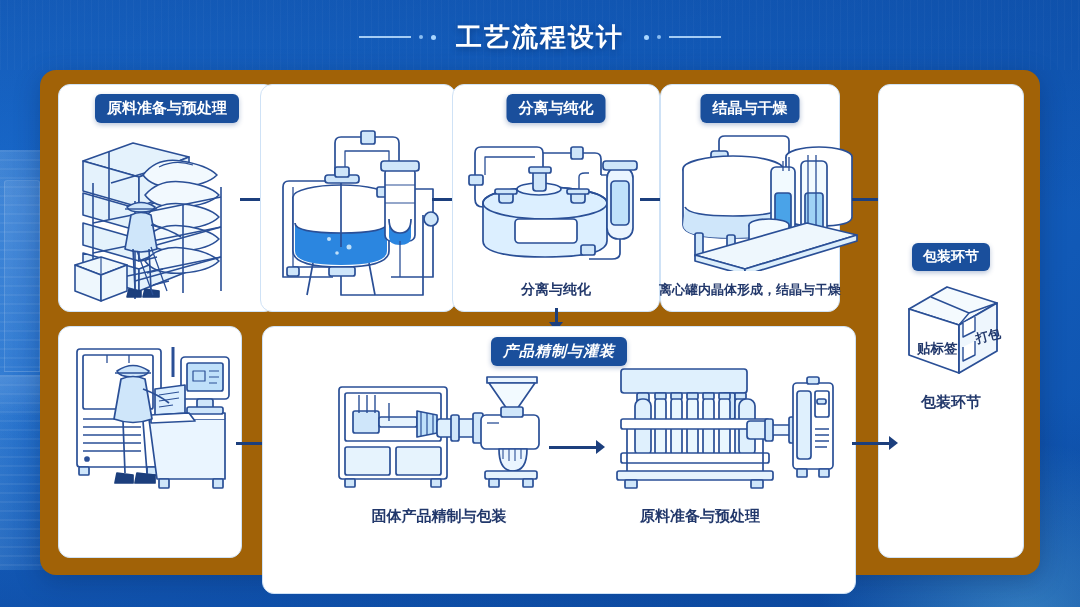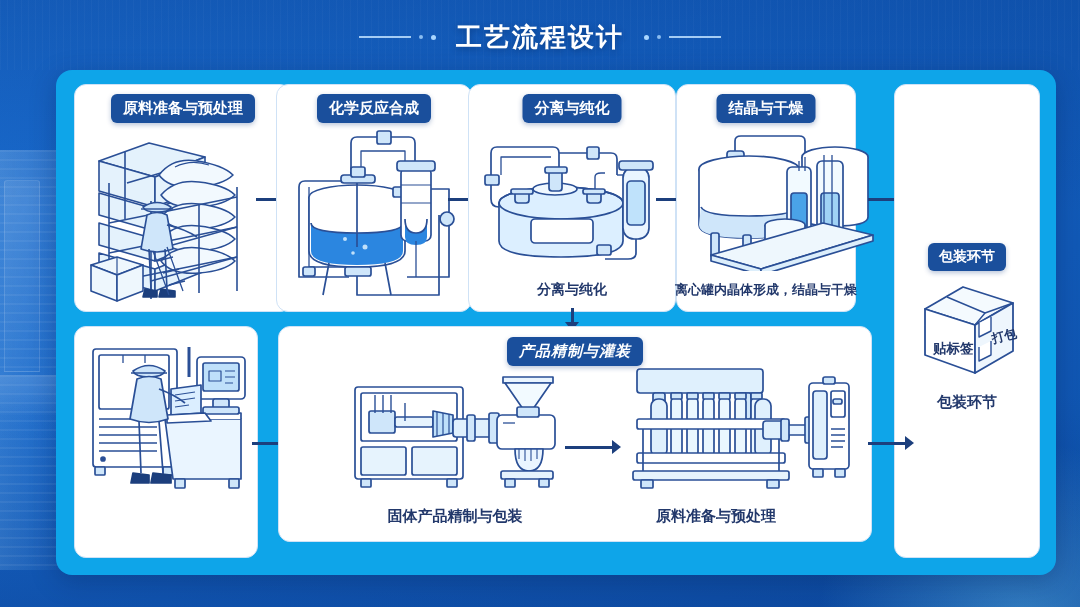--- a/index.html
+++ b/index.html
@@ -73,24 +73,23 @@
   .t-dot.sm{ width:4px; height:4px; opacity:.8; }
   #page-title{
     color:#ffffff; font-size:26px; font-weight:bold; letter-spacing:2px;
     text-shadow:0 2px 6px rgba(0,30,80,.45);
     white-space:nowrap;
   }
 
   
   #board{
     position:absolute; left:40px; top:70px; width:1000px; height:505px;
-    background:#0ea5e9; border-radius:16px;
+    background:#a16207; border-radius:16px;
     box-shadow:0 6px 26px rgba(0,25,70,.28);
     z-index:4;
-    margin-left:16px;
   }
 
   .card{
     position:absolute;
     border:1.5px solid #cfe2f6;
     border-radius:12px;
     background:#ffffff;
   }
   .chip{
     position:absolute; left:50%; transform:translateX(-50%);
@@ -209,21 +208,20 @@
       </g>
     </svg>
   </div>
 
   <div class="arrow" style="left:200px; top:122px; width:48px;">
     <span class="shaft" style="width:38px;"></span>
       <span class="head" style="left:37px;"></span>
   </div>
 
   <div class="card" style="left:220px; top:14px; width:196px; height:228px;">
-    <div class="chip lg" style="top:9px;">化学反应合成</div>
     <svg class="ill" style="left:12px; top:42px;" width="172" height="178" viewBox="0 0 172 178">
       <g fill="none" stroke="#2a4f96" stroke-width="1.7" stroke-linejoin="round">
 
         <path d="M10 60 L10 150 L60 150" stroke-width="1.7"></path>
         <path d="M10 60 q0 -6 6 -6 L58 54"></path>
         <path d="M20 60 L20 140 L60 140" stroke-width="1.3"></path>
         <rect x="14" y="140" width="12" height="9" rx="2" fill="#cfe6fa"></rect>
 
         <path d="M62 48 L62 16 q0 -6 6 -6 L120 10 q6 0 6 6 L126 40"></path>
         <path d="M72 48 L72 24 L116 24 L116 42" stroke-width="1.3"></path>
@@ -415,21 +413,21 @@
   <div class="arrow" style="left:196px; top:366px; width:62px;">
     <span class="shaft" style="width:52px;"></span>
       <span class="head" style="left:51px;"></span>
   </div>
 
   <div class="arrow down" style="left:509px; top:238px; height:22px;">
     <span class="shaft" style="height:16px;"></span>
       <span class="head" style="top:14px;"></span>
   </div>
 
-  <div class="card" style="left:222px; top:256px; width:594px; height:216px;">
+  <div class="card" style="left:222px; top:256px; width:594px; height:268px;">
     <div class="chip lg" style="top:10px; font-style:italic; letter-spacing:1px;">产品精制与灌装</div>
 
     <svg class="ill" style="left:70px; top:48px;" width="212" height="118" viewBox="0 0 212 118">
       <g fill="none" stroke="#2a4f96" stroke-width="1.7" stroke-linejoin="round">
 
         <rect x="6" y="12" width="108" height="92" rx="3" fill="#ffffff"></rect>
         <rect x="12" y="18" width="96" height="48" rx="2" fill="#ffffff"></rect>
         <rect x="12" y="72" width="45" height="28" rx="2" fill="#e6f3fd"></rect>
         <rect x="63" y="72" width="45" height="28" rx="2" fill="#e6f3fd"></rect>
         <rect x="12" y="104" width="10" height="8" rx="1" fill="#cfe6fa"></rect>

